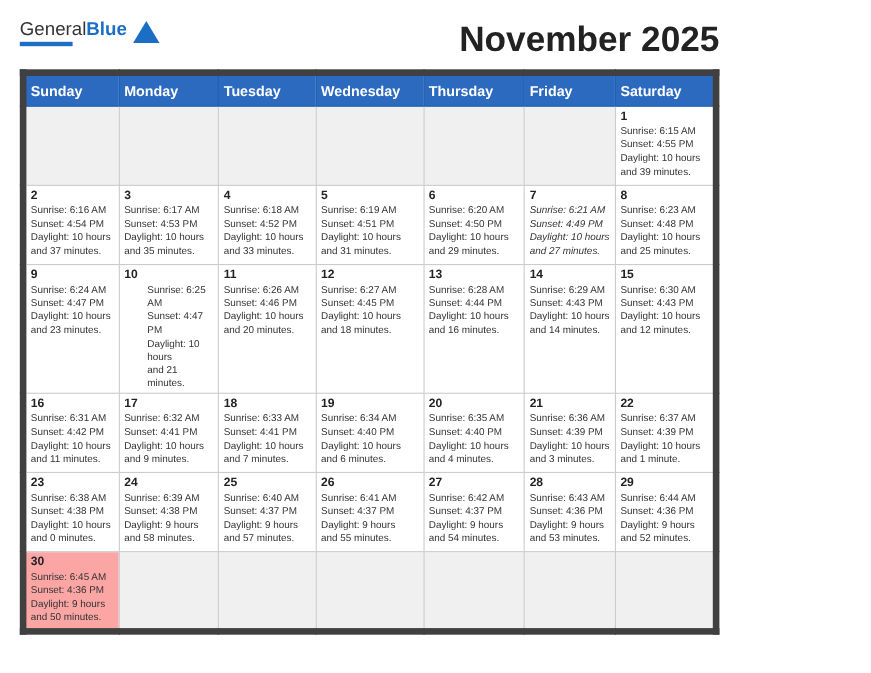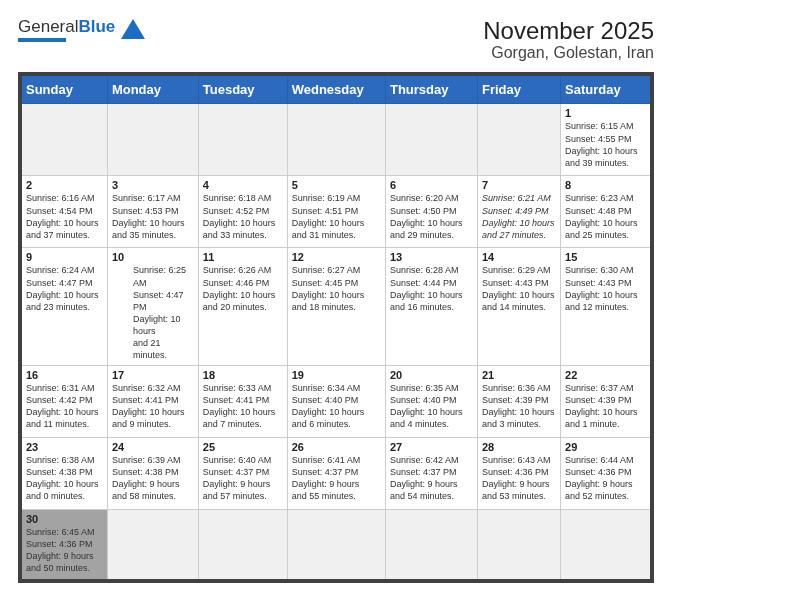--- a/index.html
+++ b/index.html
@@ -24,34 +24,34 @@
     }
     .logo {
       display: flex;
       align-items: center;
       gap: 4px;
     }
     .title-block {
       text-align: right;
     }
     .title-block h1 {
-      font-size: 24px;
-      font-weight: normal;
+      font-size: 32px;
+      font-weight: bold;
       color: #222;
       line-height: 1.1;
     }
     .title-block h2 {
       font-size: 16px;
       font-weight: normal;
       color: #444;
     }
     .calendar {
       width: 100%;
       border-collapse: collapse;
-      border: 4px solid #404040;
+      border: 6px solid #404040;
     }
     .calendar th {
       background: #2b6abf;
       color: #fff;
       font-size: 13px;
       font-weight: bold;
       padding: 6px 4px;
       text-align: left;
       border: 1px solid #2060af;
     }
@@ -75,42 +75,41 @@
       color: #222;
       display: block;
       margin-bottom: 1px;
     }
     .day-info {
       font-size: 9px;
       color: #333;
       line-height: 1.35;
     }
     .last-row td {
-      background: #a3a3a3;
+      background: #fca5a5;
     }
   </style>
 </head>
 <body>
 
 <div class="page">
   <div class="header">
     <div class="logo">
       <div style="display:flex; flex-direction:column; align-items:flex-start;">
         <div style="font-size:17px; color:#333; line-height:1.1;">
           <span>General</span><span style="color:#1a6fc4; font-weight:bold;">Blue</span>
         </div>
         <div style="width:48px; height:4px; background:#1a6fc4; margin-top:1px;"></div>
       </div>
       <div style="display:flex; align-items:flex-end; margin-left:2px;">
         <div style="width:0; height:0; border-left:12px solid transparent; border-right:12px solid transparent; border-bottom:20px solid #1a6fc4; margin-bottom:2px;"></div>
       </div>
     </div>
     <div class="title-block">
       <h1>November 2025</h1>
-      <h2>Gorgan, Golestan, Iran</h2>
     </div>
   </div>
 
   <table class="calendar">
     <thead>
       <tr>
         <th>Sunday</th>
         <th>Monday</th>
         <th>Tuesday</th>
         <th>Wednesday</th>

